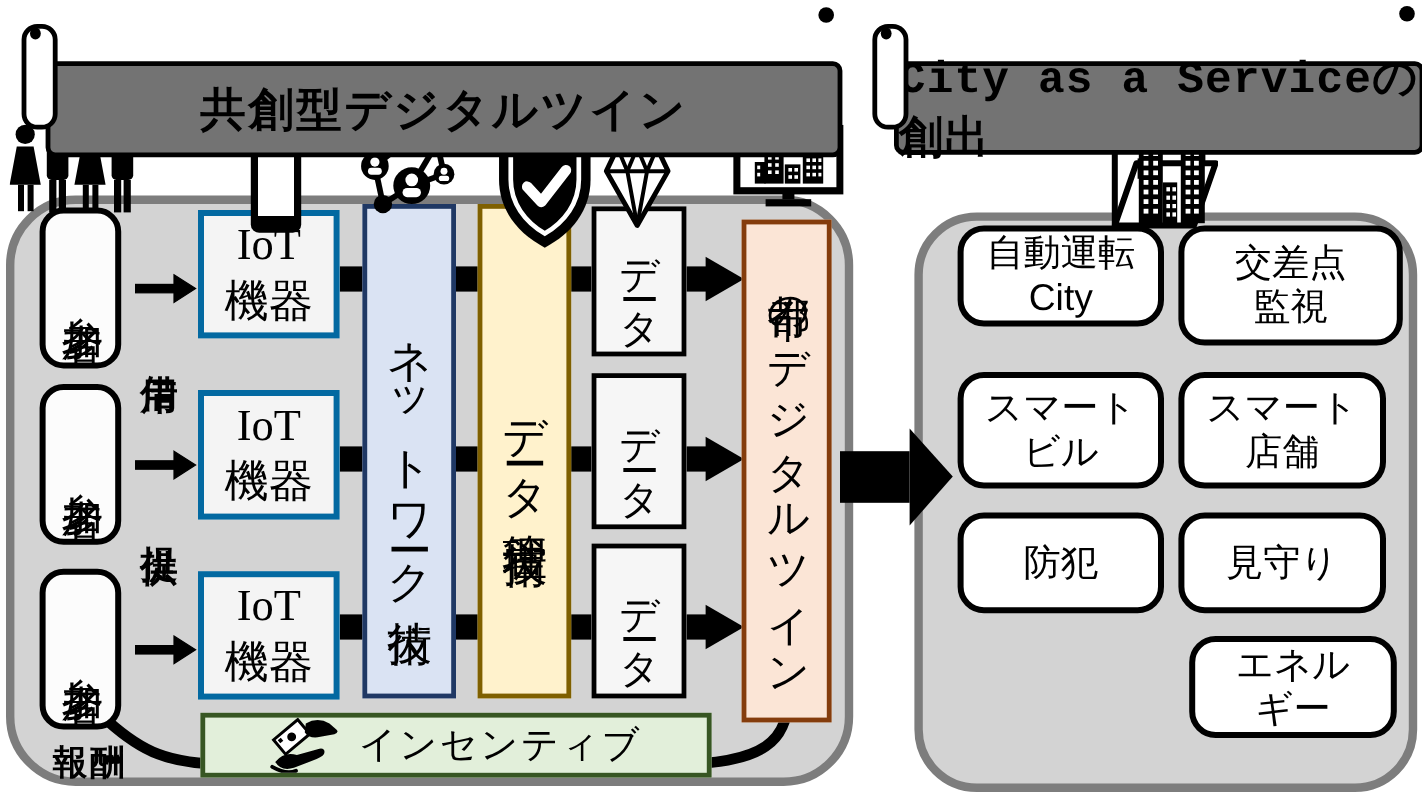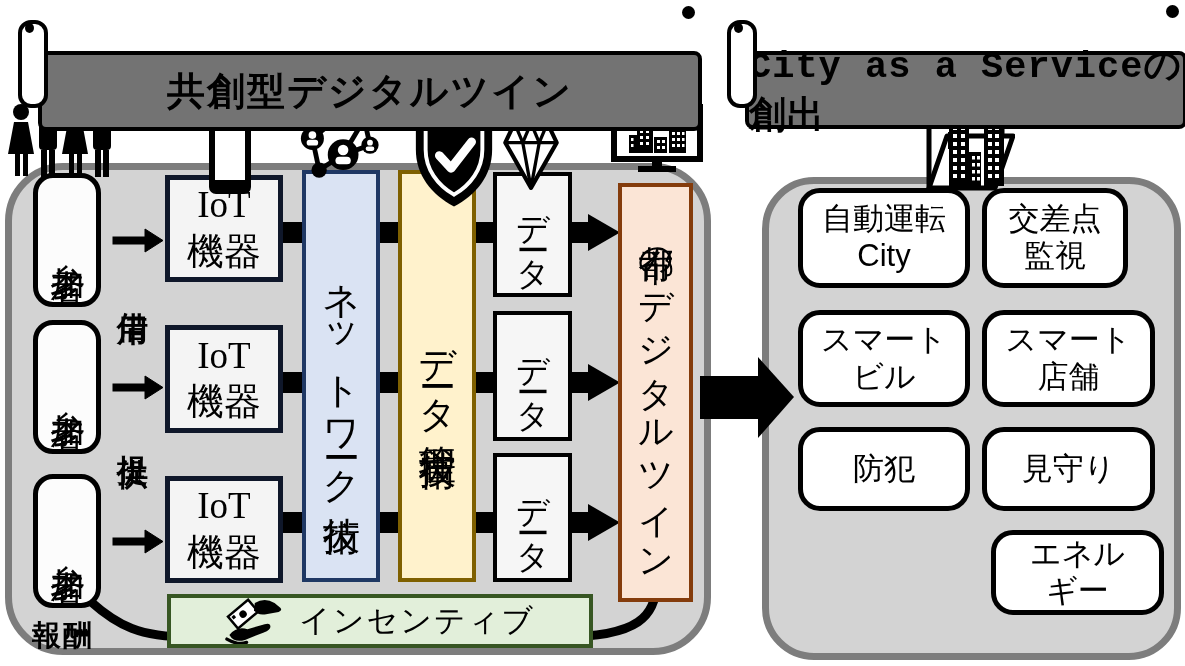--- a/index.html
+++ b/index.html
@@ -30,21 +30,21 @@
 
   
   .connectors{position:absolute;left:0;top:0;z-index:1;}
 
   
   .box{position:absolute;z-index:2;display:flex;align-items:center;justify-content:center;box-sizing:border-box;}
   .vtext{writing-mode:vertical-rl;text-orientation:mixed;letter-spacing:3px;}
 
   .participant{left:33px;width:68px;height:134px;background:#fcfcfc;border:5px solid #000;
                border-radius:20px;font-size:35px;}
-  .iot{left:165px;width:118px;background:var(--box-fill);border:5px solid #0f172a;
+  .iot{left:165px;width:118px;background:var(--box-fill);border:5px solid #0369a1;
        font-family:"Liberation Serif",serif;font-size:37px;line-height:1.25;text-align:center;flex-direction:column;}
   .vbar{top:170px;width:78px;height:412px;font-size:37px;}
   .bar-network{left:302px;background:var(--network-fill);border:4px solid var(--network-border);}
   .bar-datamgmt{left:398px;background:var(--data-mgmt-fill);border:4px solid var(--data-mgmt-border);}
   .databox{left:493px;width:79px;background:#f6f6f6;border:4px solid #000;font-size:33px;}
   .bar-twin{left:618px;top:183px;width:75px;height:419px;background:var(--twin-fill);
             border:4px solid var(--twin-border);font-size:35px;}
 
   .flow-label-v{position:absolute;z-index:2;writing-mode:vertical-rl;text-orientation:mixed;
                 font-weight:bold;font-size:31px;letter-spacing:4px;}
@@ -124,21 +124,21 @@
   </div>
   <div class="box participant vtext" style="top:320px">
     <span>参加者</span>
   </div>
   <div class="box participant vtext" style="top:474px">
     <span>参加者</span>
   </div>
 
   <div class="flow-label-v" style="left:111px;top:288px">借用</div>
   <div class="flow-label-v" style="left:111px;top:430px">提供</div>
-  <div class="flow-label-h" style="left:32px;top:616px">報酬</div>
+  <div class="flow-label-h" style="left:44px;top:616px">報酬</div>
 
   <div class="box iot" style="top:175px;height:107px">
     <span>IoT</span>
     <span>機器</span>
   </div>
   <div class="box iot" style="top:325px;height:108px">
     <span>IoT</span>
     <span>機器</span>
   </div>
   <div class="box iot" style="top:476px;height:107px">
@@ -176,25 +176,25 @@
           <rect x="9" y="13" width="4" height="4" fill="#000"></rect>
         </g>
         <path d="M36,6 q12,-7 24,0 l7,6 q3,3 -2,5 l-17,3 q-9,1 -13,-5 z" fill="#000"></path>
         <path d="M5,45 q9,-11 22,-7 l21,-6 q7,-2 7,3 q0,4 -8,7 l-23,9 q-13,4 -19,-6 z" fill="#000"></path>
         <path d="M2,50 q14,8 24,4" fill="none" stroke="#000" stroke-width="4" stroke-linecap="round"></path>
       </svg>
     </span>
     <span>インセンティブ</span>
   </div>
 
-  <div class="svc" style="left:798px;top:188px;width:172px;height:100px">
+  <div class="svc" style="left:798px;top:188px;width:172px;height:84px">
     <span>自動運転</span>
     <span>City</span>
   </div>
-  <div class="svc" style="left:982px;top:188px;width:146px;height:100px">
+  <div class="svc" style="left:982px;top:188px;width:187px;height:100px">
     <span>交差点</span>
     <span>監視</span>
   </div>
   <div class="svc" style="left:798px;top:310px;width:172px;height:97px">
     <span>スマート</span>
     <span>ビル</span>
   </div>
   <div class="svc" style="left:982px;top:310px;width:173px;height:97px">
     <span>スマート</span>
     <span>店舗</span>

